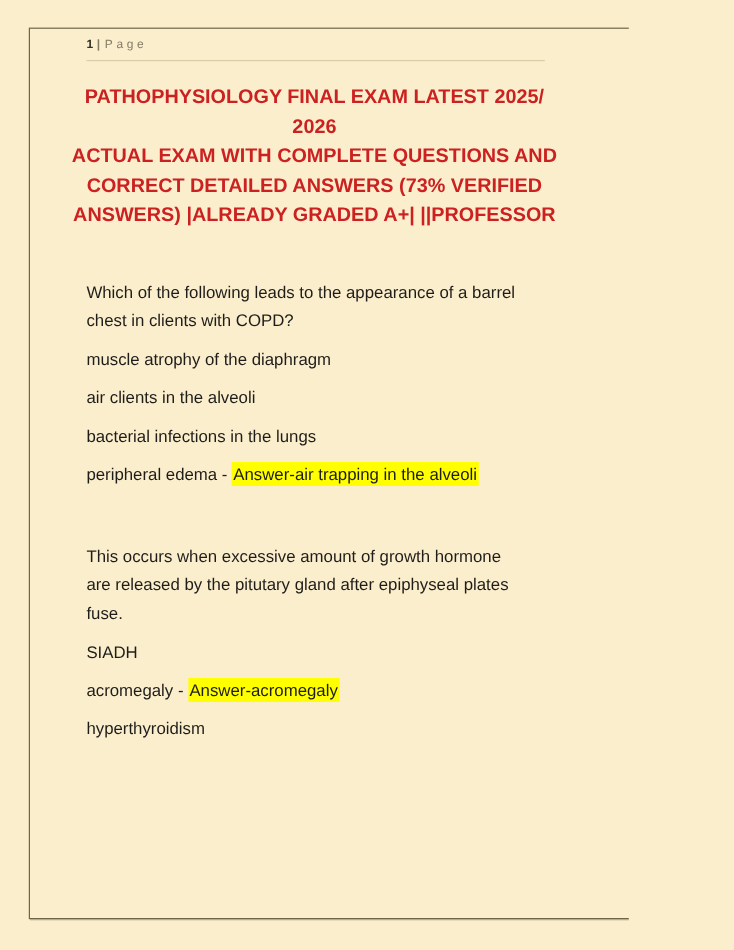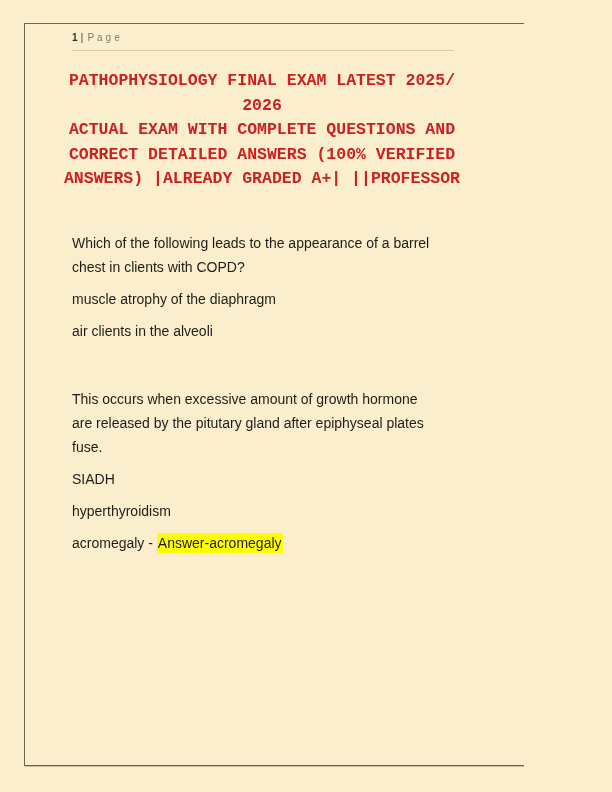--- a/index.html
+++ b/index.html
@@ -54,21 +54,20 @@
   .title {
     position: absolute;
     left: 56px;
     right: 56px;
     top: 69px;
     text-align: center;
     color: var(--title-red, #CC2121);
     font-weight: bold;
     font-size: 16.5px;
     line-height: 24.5px;
-    font-family: Liberation Mono, monospace;
   }
   .body {
     position: absolute;
     left: 72px;
     width: 468px;
     top: 231px;
     font-size: 14px;
     line-height: 24px;
     color: var(--body-text, #1F1D1A);
   }
@@ -90,32 +89,34 @@
 <div class="page">
   <div class="page-border"></div>
 
   <div class="header">
     <span class="pagenum">1</span><span class="sep">|</span><span class="pglabel">Page</span>
   </div>
 
   <div class="title">
     <div>PATHOPHYSIOLOGY FINAL EXAM LATEST 2025/ 2026</div>
     <div>ACTUAL EXAM WITH COMPLETE QUESTIONS AND</div>
-    <div>CORRECT DETAILED ANSWERS (100% VERIFIED</div>
+    <div>CORRECT DETAILED ANSWERS (73% VERIFIED</div>
     <div>ANSWERS) |ALREADY GRADED A+| ||PROFESSOR</div>
   </div>
 
   <div class="body">
     <p>Which of the following leads to the appearance of a barrel
 chest in clients with COPD?</p>
     <p>muscle atrophy of the diaphragm</p>
     <p>air clients in the alveoli</p>
+    <p>bacterial infections in the lungs</p>
+    <p><span>peripheral edema - </span><span class="hl">Answer-air trapping in the alveoli</span></p>
 
     <div class="spacer"></div>
 
     <p>This occurs when excessive amount of growth hormone
 are released by the pitutary gland after epiphyseal plates
 fuse.</p>
     <p>SIADH</p>
+    <p><span>acromegaly - </span><span class="hl">Answer-acromegaly</span></p>
     <p>hyperthyroidism</p>
-    <p><span>acromegaly - </span><span class="hl">Answer-acromegaly</span></p>
   </div>
 </div>
 
 </body></html>

